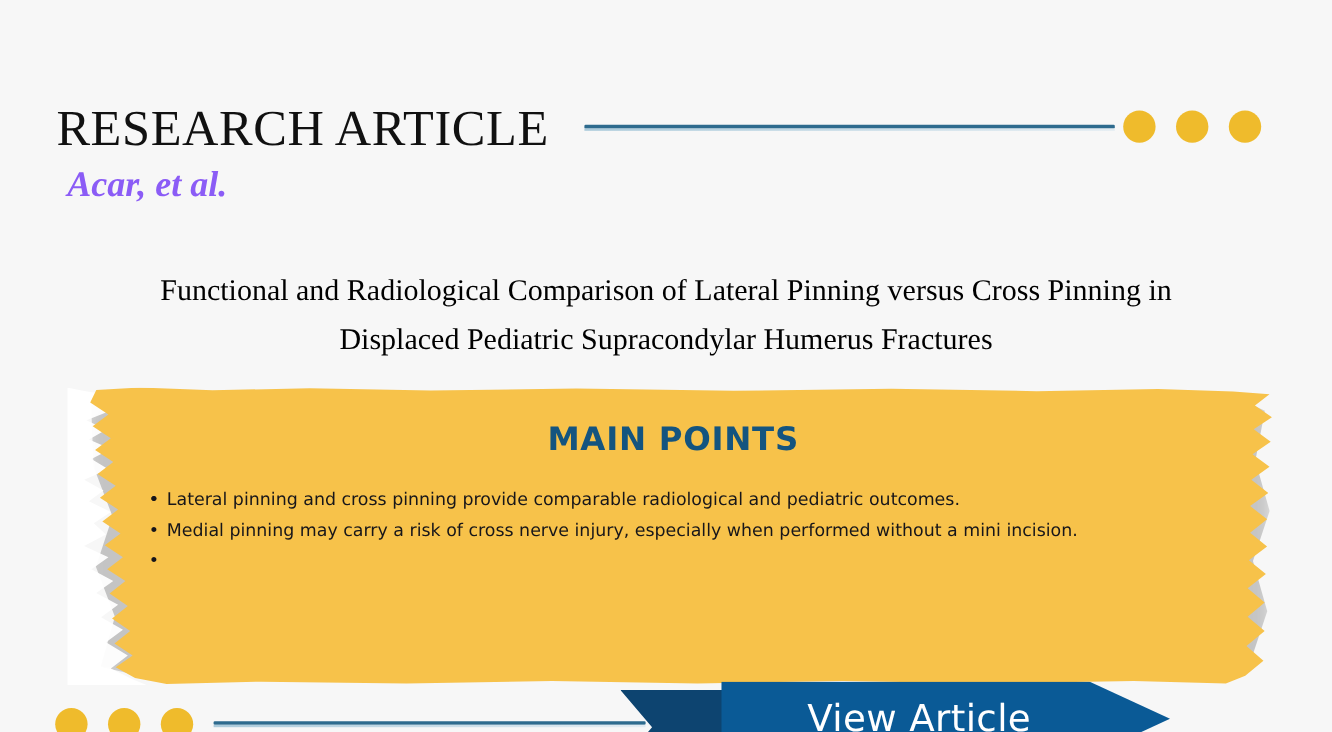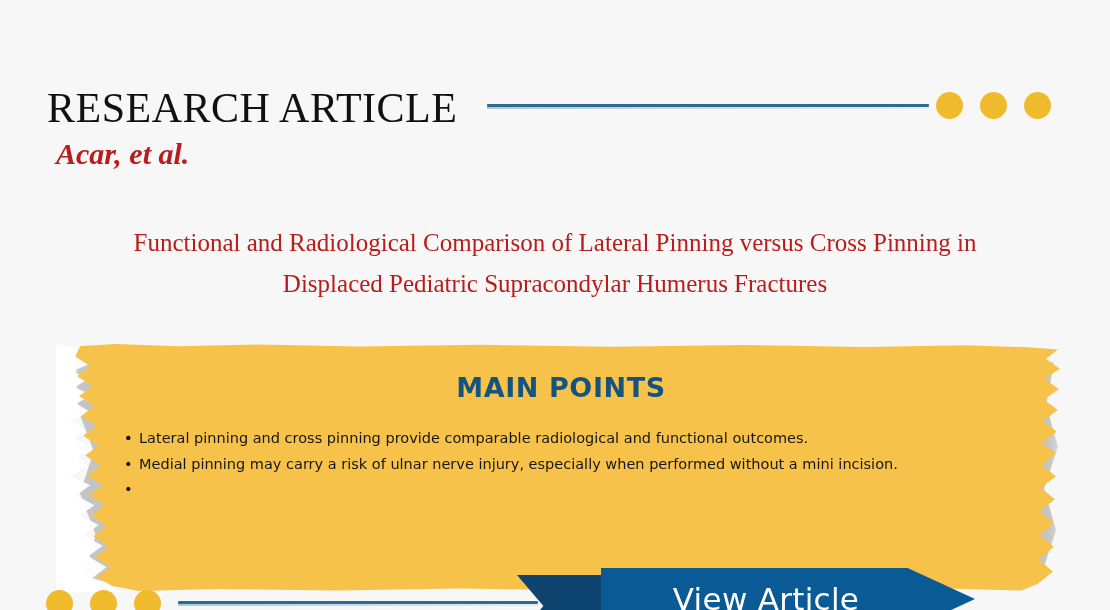--- a/index.html
+++ b/index.html
@@ -37,21 +37,21 @@
   }
   .authors-label {
     position: absolute;
     left: 56px;
     top: 92px;
     font-family: "Liberation Serif", serif;
     font-style: italic;
     font-weight: bold;
     font-size: 30px;
     line-height: 36px;
-    color: #b91c1c;
+    color: #8b5cf6;
     white-space: nowrap;
   }
 
   .rule-top {
     position: absolute;
     left: 487px;
     top: 60px;
     width: 442px;
     height: 5px;
   }
@@ -101,28 +101,28 @@
   
   .article-title {
     position: absolute;
     left: 115px;
     top: 178px;
     width: 880px;
     text-align: center;
     font-family: "Liberation Serif", serif;
     font-size: 25px;
     line-height: 41px;
-    color: #b91c1c;
+    color: #000000;
   }
 
   
   .banner-wrap {
     position: absolute;
     left: 56px;
-    top: 300px;
+    top: 279px;
     width: 1010px;
     height: 248px;
   }
   .banner-shadow {
     position: absolute;
     left: 14px;
     top: 10px;
     width: 990px;
     height: 232px;
     background: rgba(90,90,90,0.32);
@@ -336,25 +336,25 @@
     <div class="banner"></div>
 
     <div class="main-points-title">MAIN POINTS</div>
 
     <ul class="points-list">
       <li>
         <span class="bullet-dot">•</span>
       </li>
       <li>
         <span class="bullet-dot">•</span>
-        <span>Lateral pinning and cross pinning provide comparable radiological and functional outcomes.</span>
+        <span>Lateral pinning and cross pinning provide comparable radiological and pediatric outcomes.</span>
       </li>
       <li>
         <span class="bullet-dot">•</span>
-        <span>Medial pinning may carry a risk of ulnar nerve injury, especially when performed without a mini incision.</span>
+        <span>Medial pinning may carry a risk of cross nerve injury, especially when performed without a mini incision.</span>
       </li>
       <li>
         <span class="bullet-dot">•</span>
       </li>
     </ul>
   </div>
 
   <div class="dots-bottom">
     <span class="dot d1"></span>
     <span class="dot d2"></span>

